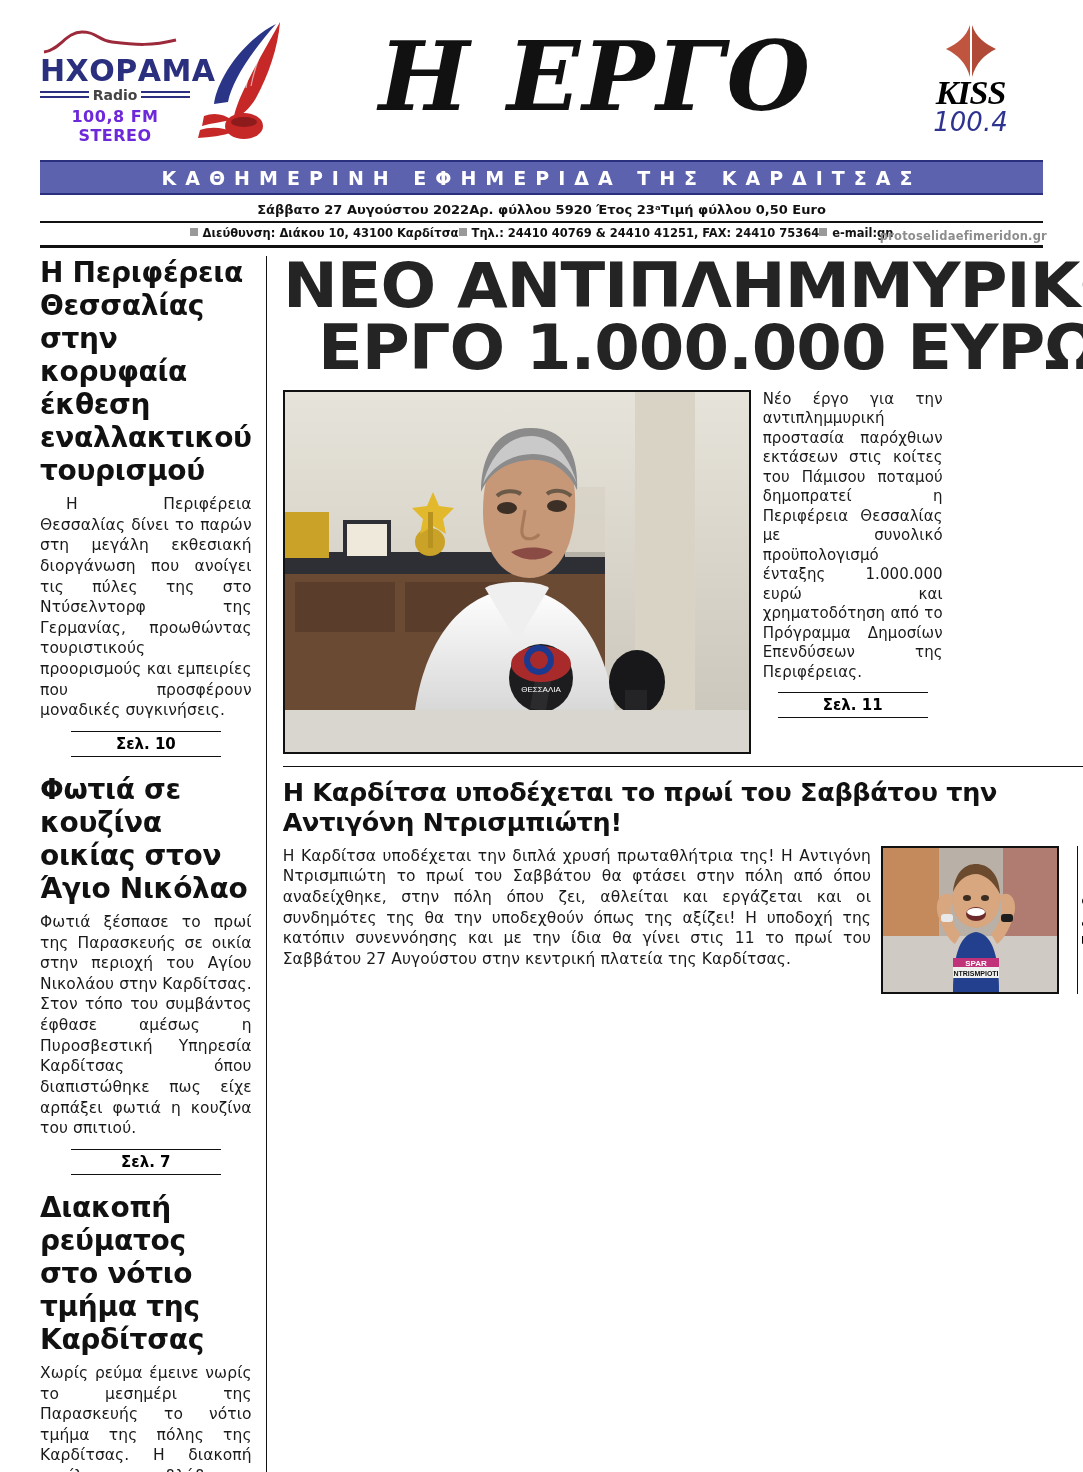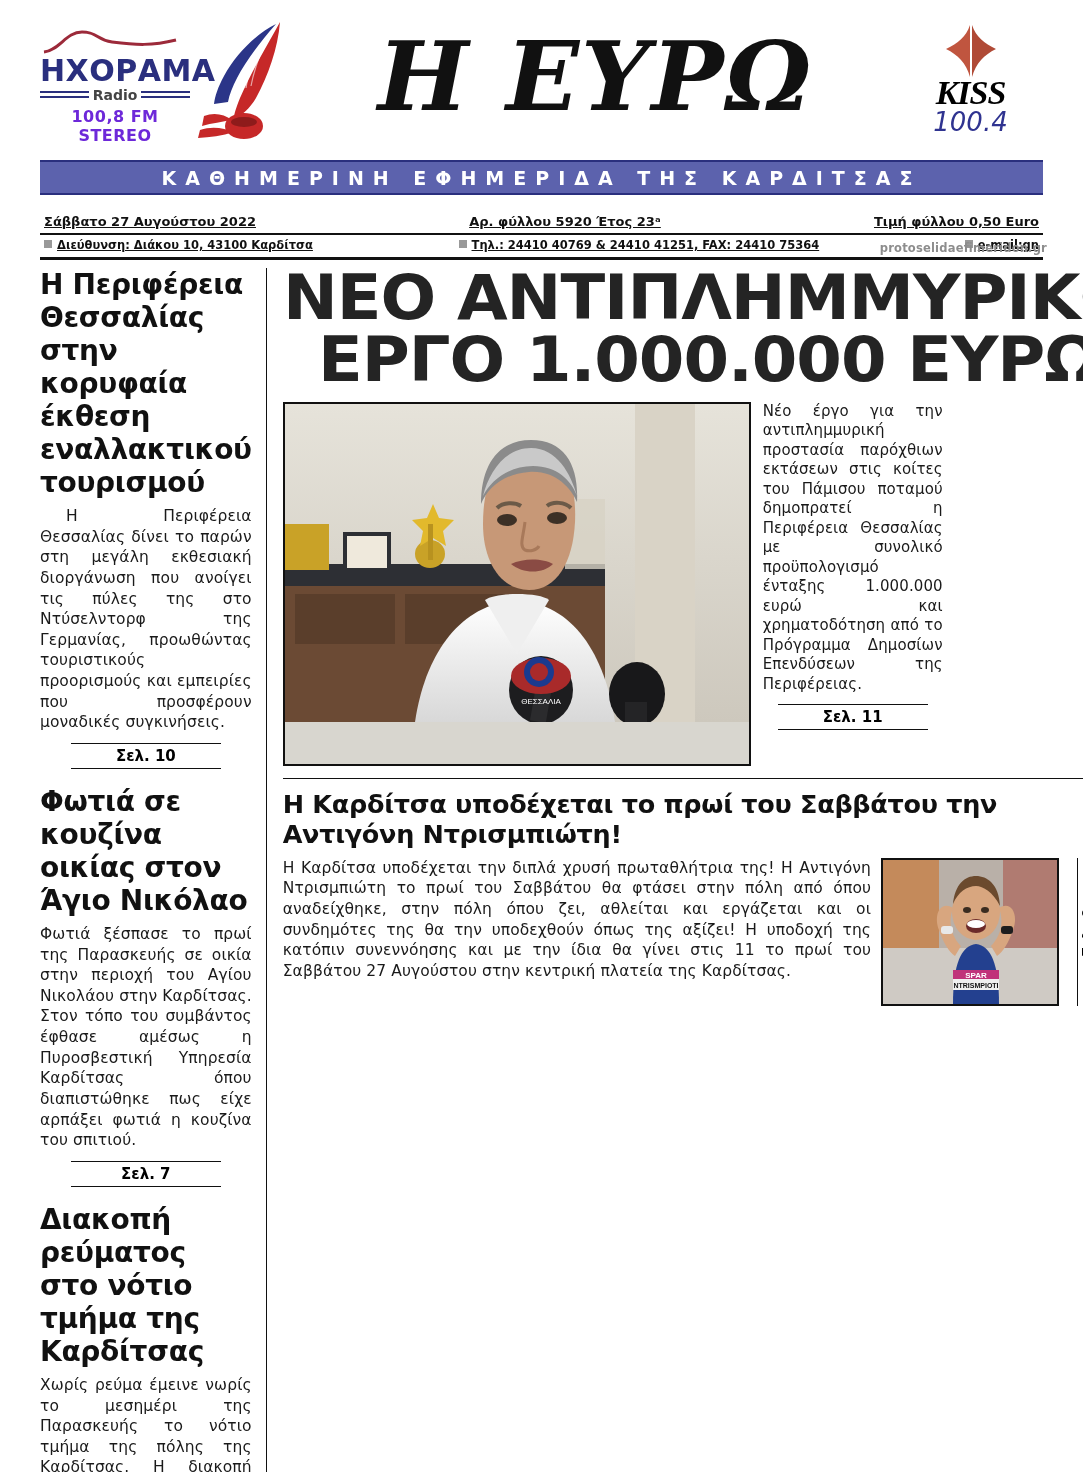--- a/index.html
+++ b/index.html
@@ -41,29 +41,28 @@
     color: #000000; font-size: 34px; line-height: 0.85;
     font-style: italic; letter-spacing: -1px;
   }
   .kiss-num { font-size: 26px; color: #2f3390; font-weight: normal; font-style: italic; }
 
   
   .band {
     background: #5c62ad; color: #fff; text-align: center;
     font-size: 19px; font-weight: bold; letter-spacing: 9px;
     padding: 5px 0 4px; border-top: 2px solid #2a2f7e; border-bottom: 2px solid #2a2f7e;
-    margin-bottom: 16px;
+    margin-bottom: 4px;
   }
 
   
   .inforow {
-    display: flex; justify-content: space-between; align-items: center;
+    display: flex; justify-content: center; align-items: center;
     font-size: 13px; font-weight: bold; color: #111;
     padding: 3px 4px 4px;
-    text-decoration: underline;
   }
   .inforow.top { border-bottom: 2px solid #111; }
   .inforow.bot { border-bottom: 3px solid #111; padding-bottom: 5px; font-size: 11.5px; position: relative;}
   .sq { display: inline-block; width: 8px; height: 8px; background: #999; margin-right: 5px; vertical-align: 1px;}
   .watermark {
     position: absolute; right: -4px; top: 6px;
     font-size: 11.5px; color: #8d8d8d; font-weight: bold; letter-spacing: 0.2px; padding-left: 46px;
   }
 
   
@@ -154,21 +153,21 @@
         <path d="M82,2 C70,24 54,50 42,78 C38,88 36,94 36,98 C44,96 52,88 58,78 C70,56 80,28 82,2 Z" fill="#c62828"></path>
         <path d="M60,28 C54,40 50,54 48,68" stroke="#fff" stroke-width="1.2" fill="none" opacity=".6"></path>
         <path d="M68,20 C62,34 56,50 53,66" stroke="#fff" stroke-width="1.2" fill="none" opacity=".6"></path>
         <ellipse cx="46" cy="106" rx="19" ry="13" fill="#c62828"></ellipse>
         <ellipse cx="46" cy="102" rx="13" ry="5" fill="#8e1b1b"></ellipse>
         <path d="M6,96 C16,92 26,94 34,100 C24,102 14,103 4,106 Z" fill="#c62828"></path>
         <path d="M2,110 C14,106 26,108 36,112 C24,116 12,117 0,118 Z" fill="#c62828"></path>
       </svg>
     </div>
 
-    <div class="paper-title">Η ΕΥΡΩ</div>
+    <div class="paper-title">Η ΕΡΓΟ</div>
 
     <div class="kiss-logo">
       <svg class="kiss-mark" width="62" height="56" viewBox="0 0 62 56">
         <path d="M30,2 C26,14 18,20 6,26 C18,32 26,40 30,54 C30,36 30,20 30,2 Z" fill="#c0553f"></path>
         <path d="M32,2 C36,14 44,20 56,26 C44,32 36,40 32,54 C32,36 32,20 32,2 Z" fill="#b04a36"></path>
       </svg>
       <div class="kiss-txt">KISS</div>
       <div class="kiss-num">100.4</div>
     </div>
   </div>

